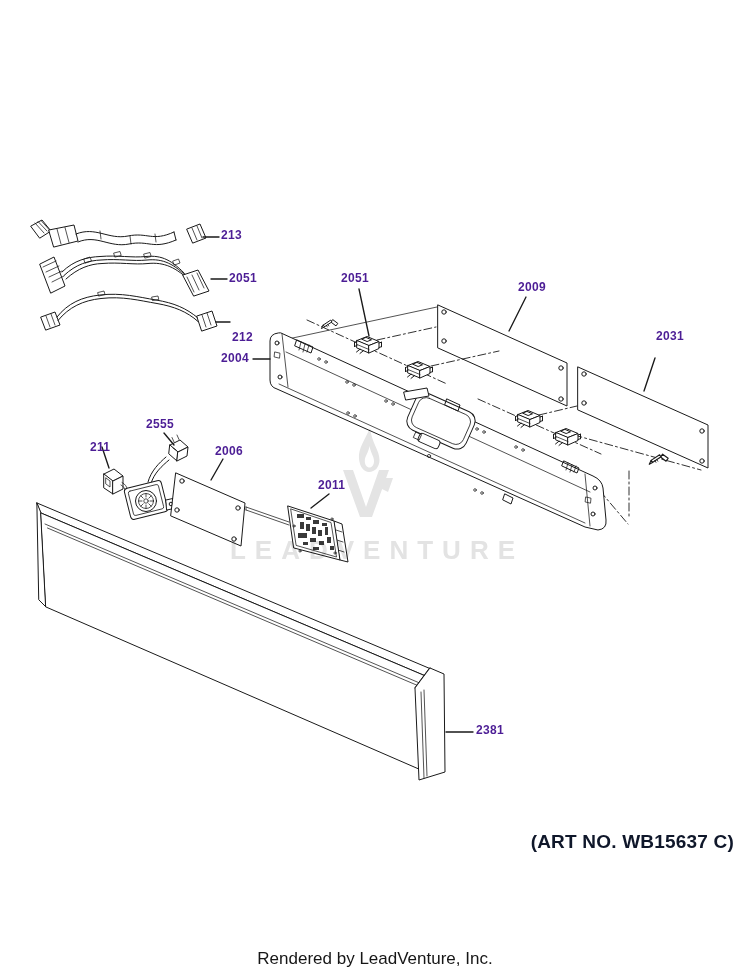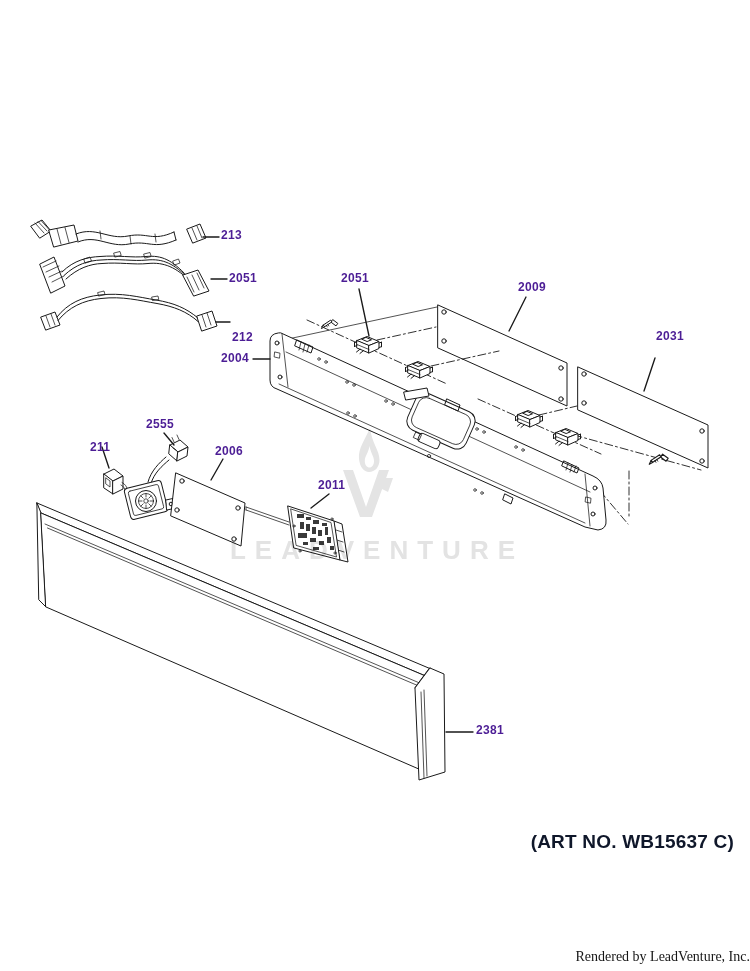--- a/index.html
+++ b/index.html
@@ -25,22 +25,22 @@
   .dark{fill:#3a3a3a;stroke:none;}
   .part-label{
     position:absolute;z-index:3;font-size:12px;font-weight:bold;color:#4c1d95;
     letter-spacing:0.3px;white-space:nowrap;line-height:1;cursor:pointer;
   }
   .art-no{
     position:absolute;z-index:3;right:16px;top:831px;
     font-size:19px;font-weight:bold;color:#0f172a;letter-spacing:0.2px;
   }
   .credit{
-    position:absolute;z-index:3;left:0;top:949px;width:100%;text-align:right;
-    font-size:14px;color:#161616;font-family:Liberation Serif, serif;
+    position:absolute;z-index:3;left:0;top:949px;width:100%;text-align:center;
+    font-size:17px;color:#161616;
   }
 </style>
 </head>
 <body>
 
 <div class="canvas">
 
   <svg class="art" width="750" height="971" viewBox="0 0 750 971">
     <defs>
 

